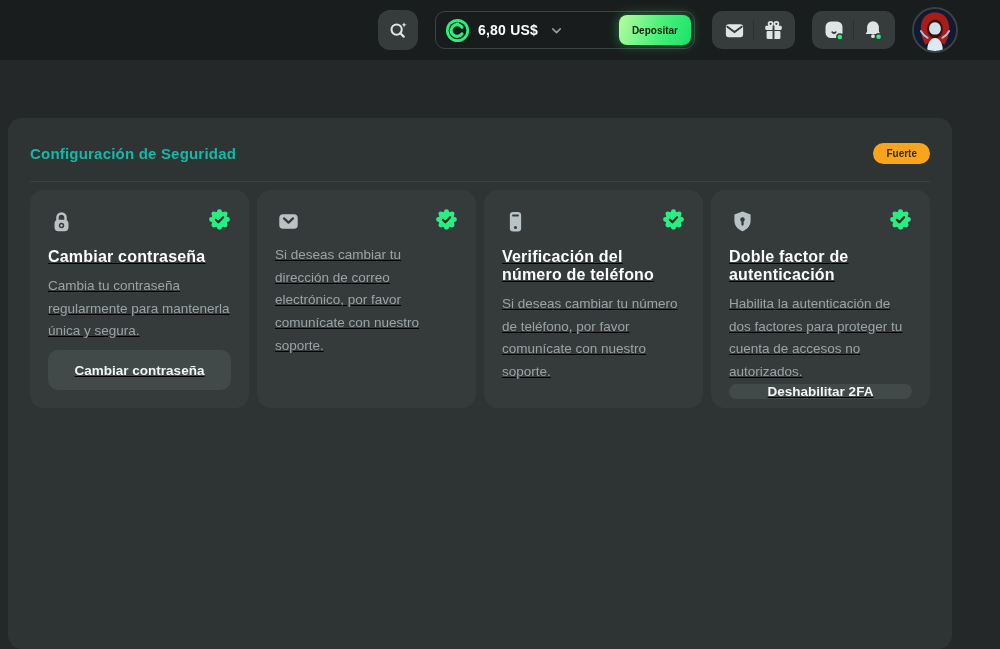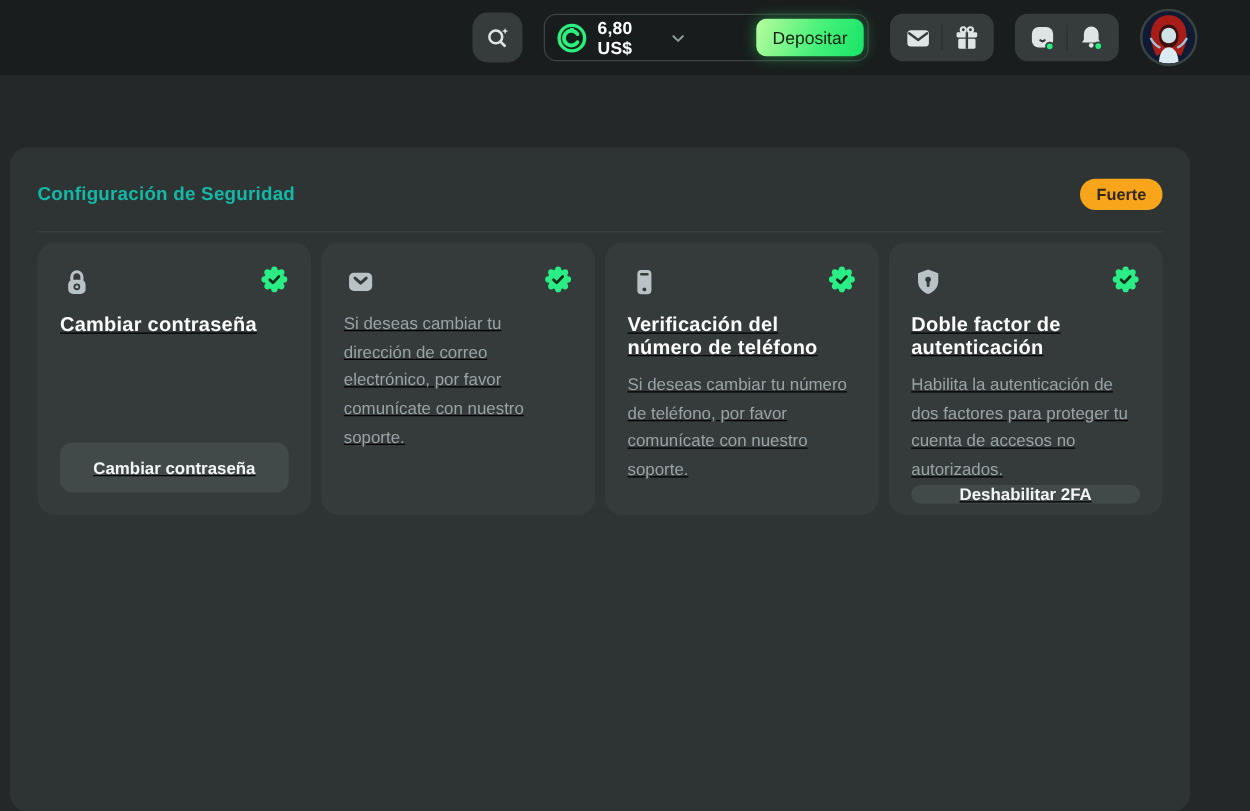--- a/index.html
+++ b/index.html
@@ -23,21 +23,21 @@
   .wallet {
     height:38px; width:260px; background:#181c1c;
     border:1.5px solid #3c4343; border-radius:10px;
     display:flex; align-items:center; padding:0 3px 0 9px;
   }
   .wallet .balance { color:#fff; font-weight:bold; font-size:14px; margin-left:8px; letter-spacing:.2px; }
   .wallet .chev { margin-left:auto; margin-right:7px; display:flex; }
   .deposit-btn {
     height:30px; padding:0 13px; border:none; border-radius:8px;
     background:linear-gradient(110deg,#b8fc9e 0%, #49f17a 55%, #17e468 100%);
-    color:#0d2010; font-weight:normal; font-size:14px; cursor:pointer;
+    color:#0d2010; font-weight:bold; font-size:10px; cursor:pointer;
     box-shadow:0 0 12px rgba(46,240,120,.45);
     margin-left:48px;
   }
   .icon-group {
     height:38px; background:#363c3c; border-radius:10px;
     display:flex; align-items:center; padding:0 7px;
   }
   .icon-group .ib {
     width:30px; height:34px; background:none; border:none; cursor:pointer;
     display:flex; align-items:center; justify-content:center;
@@ -51,21 +51,21 @@
 
   
   .panel {
     margin:58px 48px 0 8px; min-height:531px;
     background:#2e3434; border-radius:14px;
     padding:25px 22px 20px;
   }
   .panel-head { display:flex; align-items:center; justify-content:space-between; }
   .panel-title { color:#14b8a6; font-size:15px; font-weight:bold; letter-spacing:.2px; }
   .strength-badge {
-    background:#f9a51b; color:#32280f; font-weight:bold; font-size:13px;
+    background:#f9a51b; color:#32280f; font-weight:bold; font-size:10px;
     padding:5px 13px; border-radius:999px;
   }
   .hdiv { height:1px; background:#3b4141; margin-top:17px; }
   .cards { display:grid; grid-template-columns:1fr 1fr 1fr 1fr; gap:12px 8px; margin-top:8px;text-decoration:underline; }
   .card {
     background:#353b3b; border-radius:14px; padding:18px; height:218px;
     display:flex; flex-direction:column;
   }
   .card-head { display:flex; align-items:flex-start; justify-content:space-between; }
   .card-title { color:#fdfdfd; font-size:16px; font-weight:bold; margin-top:13px; letter-spacing:.2px; }
@@ -205,20 +205,21 @@
               <circle cx="3.8" cy="12" r="2.6"></circle>
                 <circle cx="6.2" cy="6.2" r="2.6"></circle>
               <circle cx="12" cy="3.8" r="2.6"></circle>
                 <circle cx="17.8" cy="6.2" r="2.6"></circle>
             </g>
             <path d="M8.2 12.3l2.6 2.6 5-5.3" fill="none" stroke="#0e2c1c" stroke-width="2.3" stroke-linecap="round" stroke-linejoin="round"></path>
           </svg>
         </span>
       </div>
       <h2 class="card-title">Cambiar contraseña</h2>
+      <p class="card-desc">Cambia tu contraseña regularmente para mantenerla única y segura.</p>
       <button class="card-btn">Cambiar contraseña</button>
     </section>
 
     <section class="card">
       <div class="card-head">
         <span style="display:flex">
           <svg width="27" height="27" viewBox="0 0 24 24">
             <rect x="3.8" y="5.5" width="16.4" height="13" rx="3.4" fill="#b9c2c5"></rect>
             <path d="M8 9.3l4 3.6 4-3.6" fill="none" stroke="#353b3b" stroke-width="2.1" stroke-linecap="round" stroke-linejoin="round"></path>
           </svg>

